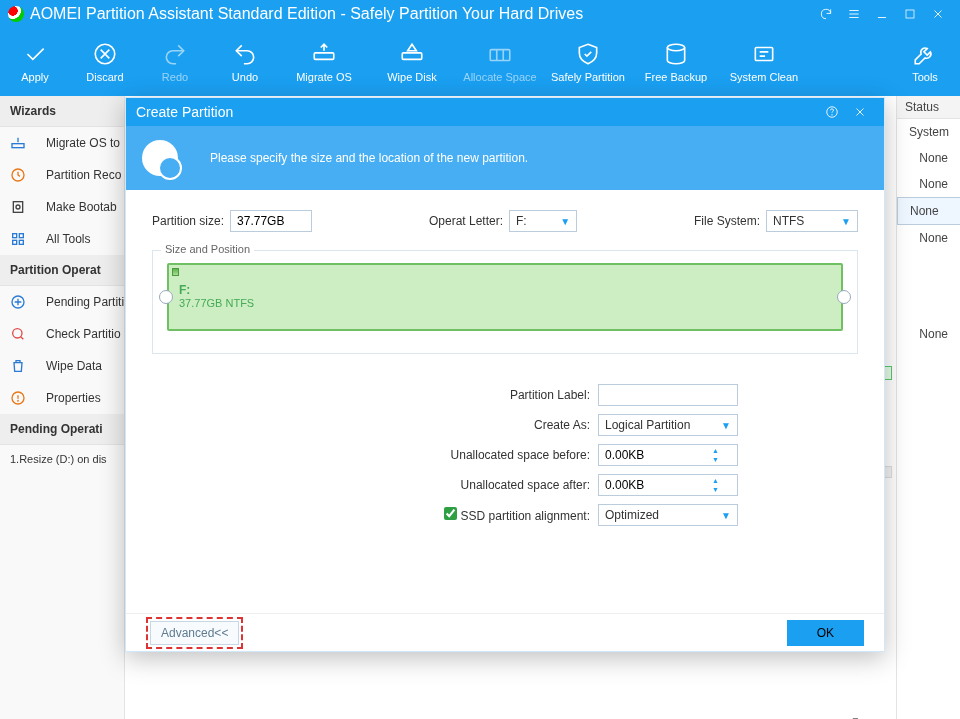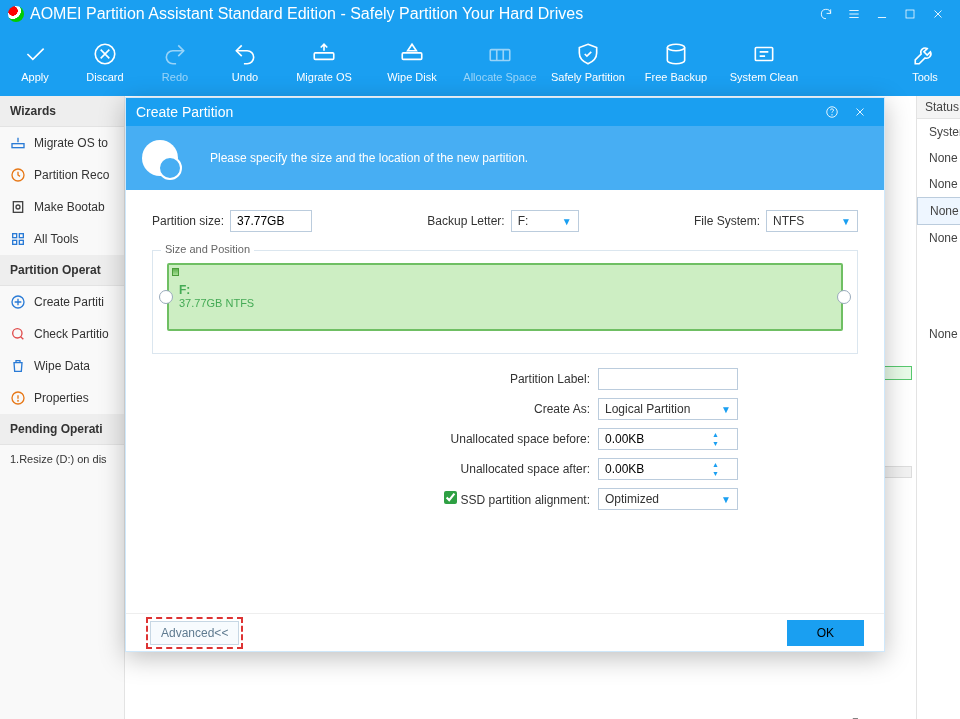--- a/index.html
+++ b/index.html
@@ -17,26 +17,26 @@
 .tool { width: 70px; height: 68px; display: flex; flex-direction: column; align-items: center; justify-content: center; gap: 4px; cursor: pointer; }
 .tool.wide { width: 88px; }
 .tool svg { stroke: #fff; stroke-width: 1.5; fill: none; }
 .tool.disabled { opacity: 0.55; }
 .toolbar .flex { flex: 1; }
 
 
 .main { display: flex; height: calc(100% - 96px); }
 .sidebar { width: 125px; background: #f9f9f9; border-right: 1px solid #e3e3e3; font-size: 12px; overflow: hidden; }
 .side-head { background: #eee; font-weight: 700; padding: 8px 10px; color: #333; border-bottom: 1px solid #e3e3e3; }
-.side-item { display: flex; align-items: center; gap: 8px; padding: 8px 10px; color: #333; white-space: nowrap; cursor: pointer; }
+.side-item { display: flex; align-items: center; gap: 20px; padding: 8px 10px; color: #333; white-space: nowrap; cursor: pointer; }
 .side-item svg { flex-shrink: 0; }
 .pending { padding: 8px 10px; font-size: 11px; color: #333; }
 
 
-.status-col { width: 44px; border-left: 1px solid #e3e3e3; font-size: 12px; color: #444; }
+.status-col { width: 64px; border-left: 1px solid #e3e3e3; font-size: 12px; color: #444; }
 .status-col .hd { background: #f4f4f4; padding: 4px 8px; border-bottom: 1px solid #e3e3e3; }
 .status-col .row { padding: 6px 12px; text-align: right; }
 .status-col .row.sel { background: #eef6ff; }
 
 .center { flex: 1; position: relative; }
 .center-strip { position: absolute; left: 4px; right: 4px; top: 270px; height: 14px; border: 1px solid #58c96f; background: #e8fbe8; }
 .center-scroll { position: absolute; left: 4px; right: 4px; top: 370px; height: 12px; background: #f2f2f2; border: 1px solid #ddd; }
 
 
 .dialog { position: absolute; left: 125px; top: 97px; width: 760px; height: 555px; background: #fff; box-shadow: 0 6px 24px rgba(0,0,0,.25); border: 1px solid #cfe8fb; display: flex; flex-direction: column; }
@@ -48,21 +48,21 @@
 .dlg-banner .bicon::after { content:""; position:absolute; right:-4px; bottom:-4px; width:20px;height:20px;background:#47aef3;border:2px solid #fff;border-radius:50%; }
 
 .dlg-body { flex: 1; padding: 20px 26px 12px 26px; font-size: 12px; color: #333; position: relative; }
 .row1 { display: flex; align-items: center; gap: 0; margin-bottom: 18px; }
 .row1 .group { display: flex; align-items: center; gap: 6px; }
 .row1 .gap { flex: 1; }
 .txt-in { border: 1px solid #bcd; padding: 3px 6px; font-size: 12px; width: 82px; }
 .sel { border: 1px solid #bcd; background:#fff; padding: 3px 6px; font-size: 12px; display:flex; align-items:center; justify-content:space-between; gap:12px; cursor:pointer; min-width: 68px; }
 .sel .caret { color:#1a9ff1; font-size:10px; }
 
-.fieldset { border: 1px solid #dbe6ef; padding: 12px 14px 22px 14px; position: relative; margin-bottom: 14px; }
+.fieldset { border: 1px solid #dbe6ef; padding: 12px 14px 22px 14px; position: relative; margin-bottom: 30px; }
 .fieldset .legend { position: absolute; top: -8px; left: 8px; background: #fff; padding: 0 4px; color: #666; font-size: 11px; }
 .slider { border: 2px solid #6fbf63; background: #cdeec3; height: 68px; border-radius: 2px; position: relative; padding: 6px 10px; }
 .slider-hilite { position:absolute; left:3px; top:3px; height:8px; right:98.5%; background: linear-gradient(#5fb14f,#a6df95); border:1px solid #4a9c3a; }
 .slider .lab { color:#4a5; font-weight:600; margin-top:12px; }
 .slider .sub { color:#4a5; font-size:11px; }
 .handle { position:absolute; top:50%; width:14px;height:14px;border:1.5px solid #9ab; border-radius:50%; background:#fff; transform:translateY(-50%); }
 .handle.l { left:-8px; } .handle.r { right:-8px; }
 
 .form-rows { display:flex; flex-direction:column; gap:8px; align-items:flex-end; margin-right: 120px; }
 .frow { display:flex; align-items:center; gap:8px; }
@@ -230,21 +230,21 @@
         </svg>
         <span>All Tools</span>
       </div>
 
     <div class="side-head">Partition Operat</div>
     <div class="side-item">
         <svg width="16" height="16" viewBox="0 0 24 24" fill="none" stroke="#2a7bd6" stroke-width="2">
           <circle cx="12" cy="12" r="9"></circle>
           <path d="M12 7v10M7 12h10"></path>
         </svg>
-        <span>Create Partiti</span>
+        <span>Pending Partiti</span>
       </div>
     <div class="side-item">
         <svg width="16" height="16" viewBox="0 0 24 24" fill="none" stroke="#e04a4a" stroke-width="2">
           <circle cx="11" cy="11" r="7"></circle>
           <path d="M20 20l-4-4"></path>
         </svg>
         <span>Check Partitio</span>
       </div>
     <div class="side-item">
         <svg width="16" height="16" viewBox="0 0 24 24" fill="none" stroke="#2a7bd6" stroke-width="2">
@@ -306,21 +306,21 @@
   </div>
 
   <div class="dlg-body">
     <div class="row1">
       <div class="group">
         <label>Partition size:</label>
         <input class="txt-in" value="37.77GB" style="">
       </div>
       <div class="gap"></div>
       <div class="group">
-        <label>Backup Letter:</label>
+        <label>Operat Letter:</label>
         <div class="sel">
             <span>F:</span>
             <span class="caret">▼</span>
           </div>
       </div>
       <div class="gap"></div>
       <div class="group">
         <label>File System:</label>
         <div class="sel" style="min-width:92px">
             <span>NTFS</span>

